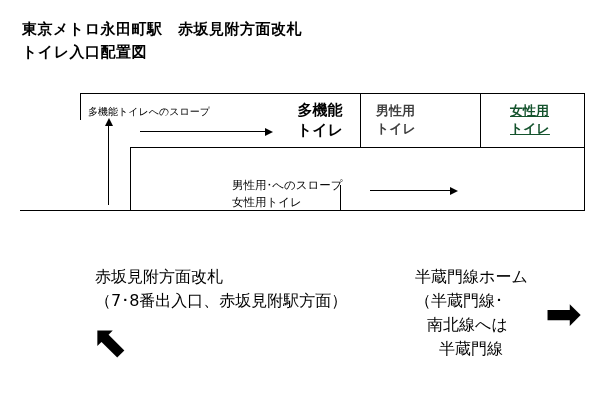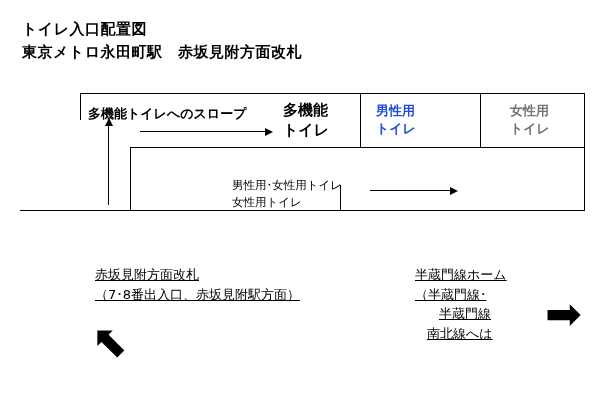--- a/index.html
+++ b/index.html
@@ -42,33 +42,33 @@
   .ln {
     position: absolute;
     background: #000000;
   }
 
   .room-label {
     position: absolute;
     font-size: 13px;
     font-weight: bold;
     line-height: 1.35;
-    text-align: left;
+    text-align: center;
     white-space: nowrap;
   }
   .room-label.big {
     font-size: 15px;
   }
-  .blue { color: #1d4ed8; }
-  .red  { color: #737373; }
+  .blue { color: #404040; }
+  .red  { color: #14532d; text-decoration: underline; }
 
   .slope-label {
     position: absolute;
-    font-size: 13px;
-    font-weight: bold;
+    font-size: 10px;
+    font-weight: normal;
     white-space: nowrap;
   }
   .slope-label2 {
     position: absolute;
     font-size: 11.5px;
     line-height: 1.45;
     white-space: nowrap;
   }
 
   
@@ -88,24 +88,23 @@
   }
   .ah-up {
     border-left: 4px solid transparent;
     border-right: 4px solid transparent;
     border-bottom: 8px solid #000000;
   }
 
   
   .caption {
     position: absolute;
-    font-size: 13px;
+    font-size: 16px;
     line-height: 1.5;
     white-space: nowrap;
-    text-decoration: underline;
   }
   .caption.left-cap { left: 95px; top: 265px; }
   .caption.right-cap { left: 415px; top: 265px; text-align: left; }
 
   .big-arrow {
     position: absolute;
     font-size: 44px;
     line-height: 1;
     font-family: "DejaVu Sans", sans-serif;
   }
@@ -117,22 +116,22 @@
   }
   .arrow-e {
     left: 545px;
     top: 292px;
   }
 </style>
 </head>
 <body>
 
 <div class="title-block">
+  <div class="title-line">東京メトロ永田町駅　赤坂見附方面改札</div>
   <div class="title-line">トイレ入口配置図</div>
-  <div class="title-line">東京メトロ永田町駅　赤坂見附方面改札</div>
 </div>
 
 <div class="diagram">
 
   <div class="ln" style="left:80px; top:8px; width:505px; height:1px;"></div>
 
   <div class="ln" style="left:80px; top:8px; width:1px; height:27px;"></div>
 
   <div class="ln" style="left:20px; top:125px; width:60px; height:1px;"></div>
 
@@ -165,36 +164,36 @@
 
   <div class="slope-label" style="left:88px; top:20px;">多機能トイレへのスロープ</div>
 
   <div class="arrow-line" style="left:140px; top:46px; width:125px; height:1px;"></div>
   <div class="arrow-head ah-right" style="left:265px; top:43px;"></div>
 
   <div class="arrow-line" style="left:108px; top:40px; width:1px; height:80px;"></div>
   <div class="arrow-head ah-up" style="left:105px; top:33px;"></div>
 
   <div class="slope-label2" style="left:232px; top:92px;">
-    <div>男性用･女性用トイレ</div>
+    <div>男性用･へのスロープ</div>
     <div>女性用トイレ</div>
   </div>
 
   <div class="arrow-line" style="left:370px; top:105px; width:80px; height:1px;"></div>
   <div class="arrow-head ah-right" style="left:450px; top:102px;"></div>
 
   <div class="ln" style="left:340px; top:100px; width:1px; height:26px;"></div>
 </div>
 
 <div class="caption left-cap">
   <div>赤坂見附方面改札</div>
   <div>（7･8番出入口、赤坂見附駅方面）</div>
 </div>
 
 <div class="caption right-cap">
   <div>半蔵門線ホーム</div>
   <div>（半蔵門線･</div>
+  <div style="padding-left:12px;">南北線へは</div>
   <div style="padding-left:24px;">半蔵門線</div>
-  <div style="padding-left:12px;">南北線へは</div>
 </div>
 
 <div class="big-arrow arrow-sw">⬅</div>
 <div class="big-arrow arrow-e">➡</div>
 
 </body></html>

